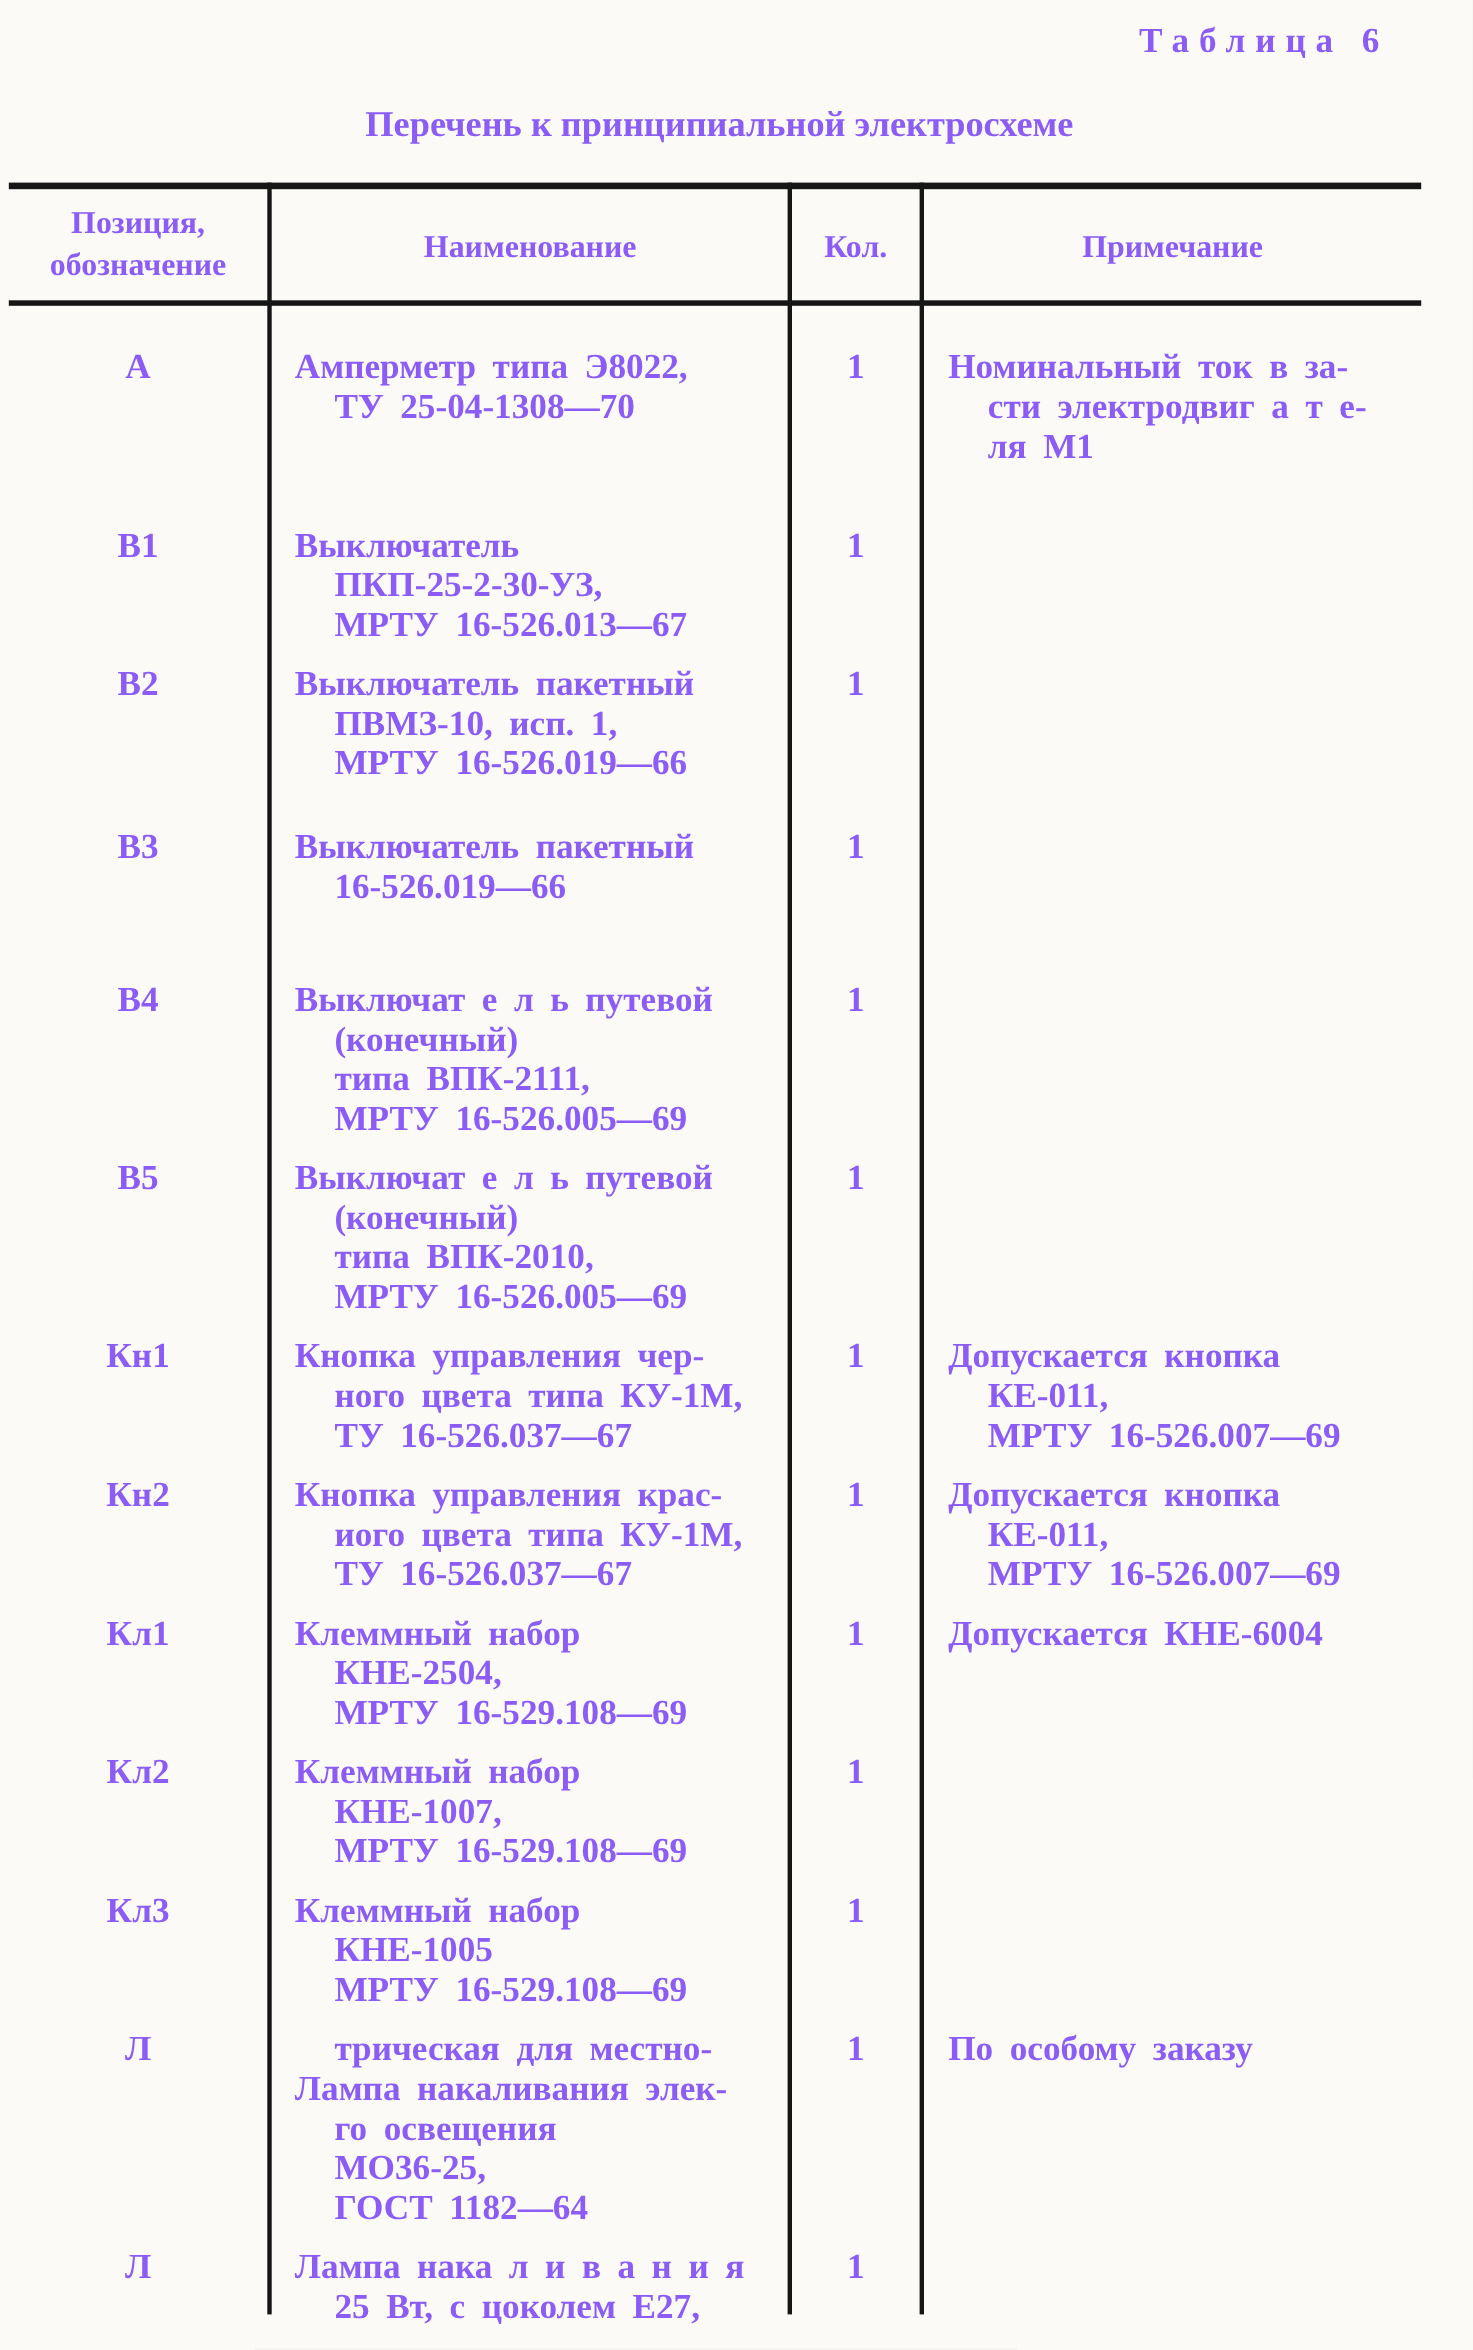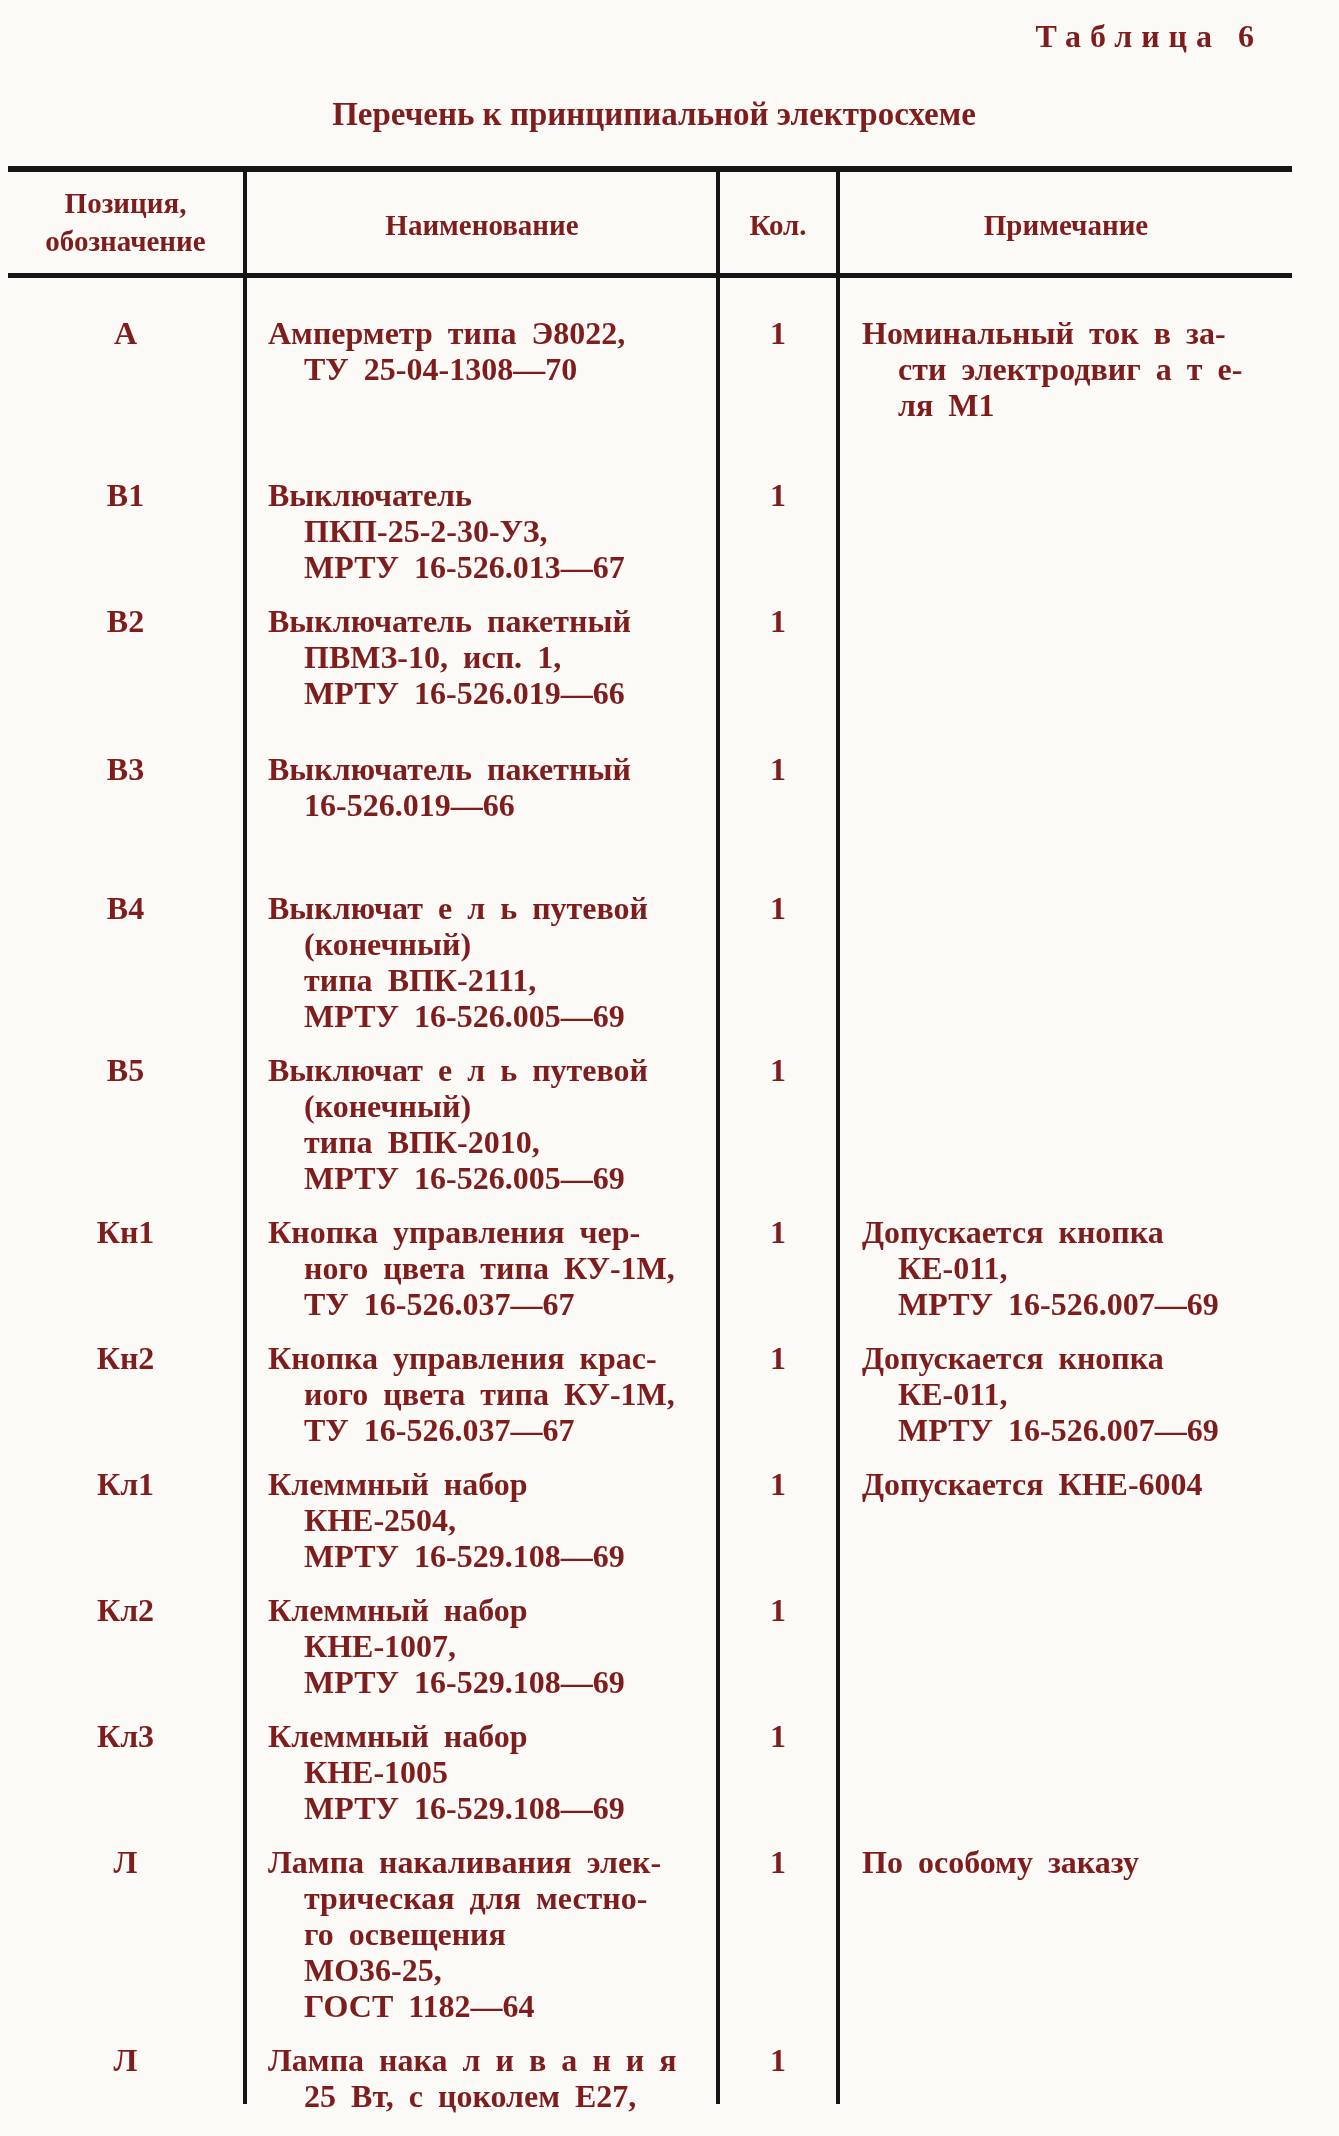--- a/index.html
+++ b/index.html
@@ -1,21 +1,21 @@
 <!DOCTYPE html>
 <html><head>
 <meta charset="utf-8">
 <style>
   html,body{margin:0;padding:0;background:#e8e8e6;}
   .page{
     position:relative;
     width:1339px;height:2136px;
     margin:0 auto;
     background:#fbfaf7;
-    color:#7f1d1d;
+    color:#8b5cf6;
     font-family:"Liberation Serif","DejaVu Serif",serif;
     font-weight:700;
     overflow:hidden;
   }
   .table-label{
     position:absolute;top:18px;right:76px;
     font-size:32px;letter-spacing:9px;
     white-space:nowrap;
   }
   .doc-title{
@@ -197,22 +197,22 @@
             <div class="line">Клеммный набор</div>
             <div class="line cont">КНЕ-1005</div>
             <div class="line cont">МРТУ 16-529.108—69</div>
           </div>
           <div class="cell cell-qty">1</div>
           <div class="cell cell-note"></div>
         </div>
         <div class="row" style="height: 180px;">
           <div class="cell cell-pos">Л</div>
           <div class="cell cell-name">
+            <div class="line cont">трическая для местно-</div>
             <div class="line">Лампа накаливания элек-</div>
-            <div class="line cont">трическая для местно-</div>
             <div class="line cont">го освещения</div>
             <div class="line cont">МО36-25,</div>
             <div class="line cont">ГОСТ 1182—64</div>
           </div>
           <div class="cell cell-qty">1</div>
           <div class="cell cell-note">
             <div class="line">По особому заказу</div>
           </div>
         </div>
         <div class="row" style="height: 144px;">

